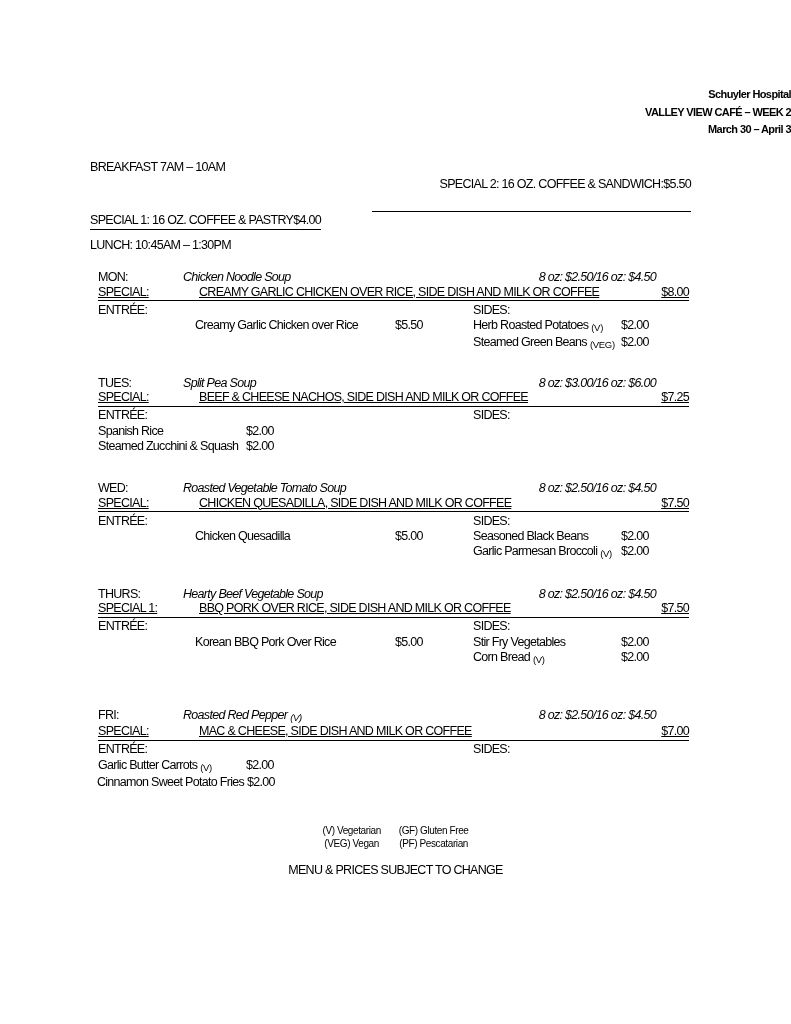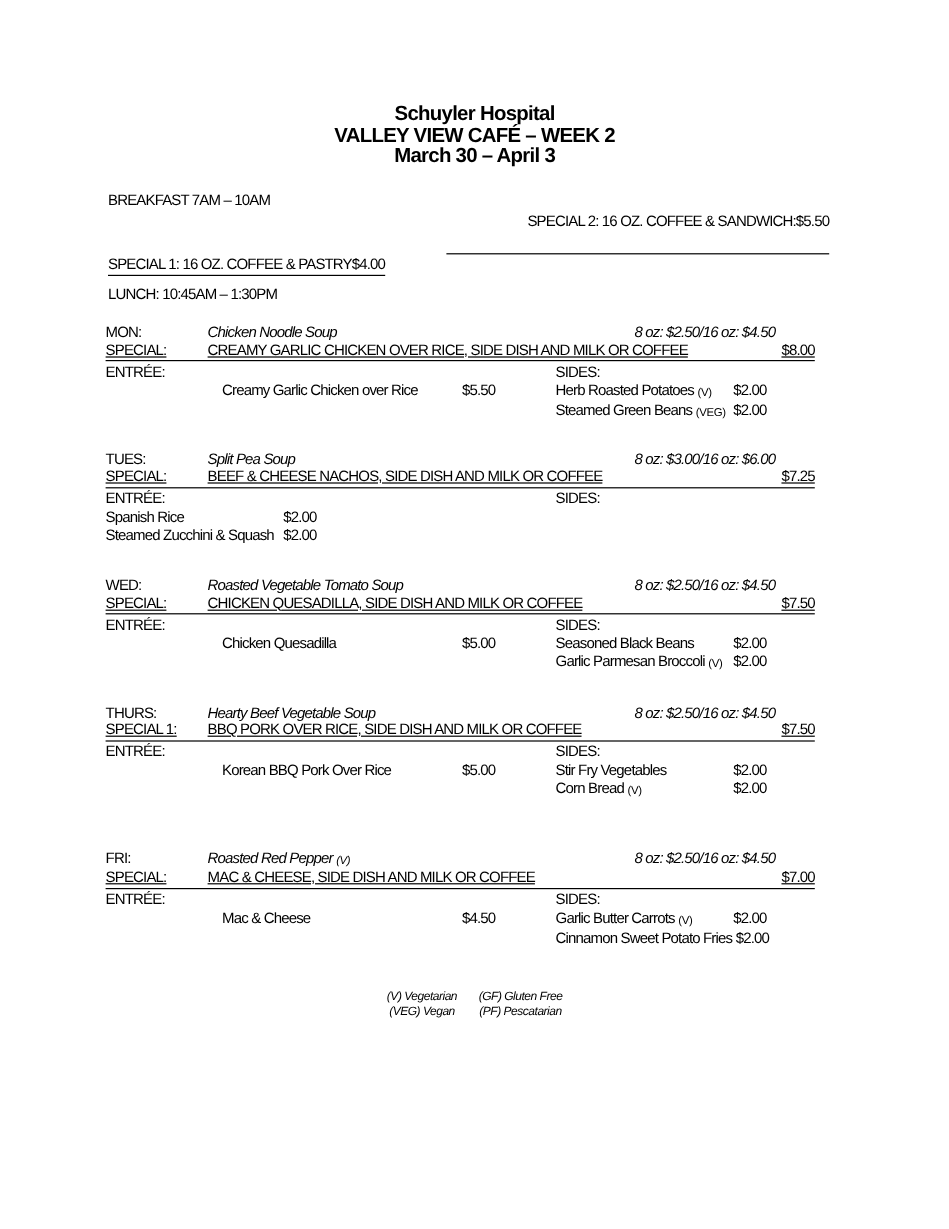--- a/index.html
+++ b/index.html
@@ -13,23 +13,23 @@
     font-family: "Liberation Sans", "DejaVu Sans", sans-serif;
     font-size: 12.5px;
     letter-spacing: -0.7px;
     overflow: hidden;
   }
   .abs { position: absolute; }
 
   
   .doc-header {
     left: 0; top: 86px; width: 791px;
-    text-align: center;
+    text-align: right;
     font-weight: bold;
-    font-size: 17px;
+    font-size: 11px;
     line-height: 17.5px;
     letter-spacing: -0.6px;
   }
 
   
   .bk-label { left: 90px; top: 160px; line-height: 15px; }
   .bk-row { left: 90px; top: 177px; width: 601px; height: 20px; }
   .bk-special1 {
     position: absolute; left: 0; top: 16px;
     display: inline-flex;
@@ -45,58 +45,58 @@
     display: flex; justify-content: flex-end;
     line-height: 14px;
     padding-bottom: 20px;
     border-bottom: 1.5px solid #000;
     white-space: nowrap;
   }
 
   .lunch-label { left: 90px; top: 238px; line-height: 15px; }
 
   
-  .days { position: absolute; left: 88px; top: 270px; width: 591px; }
+  .days { position: absolute; left: 98px; top: 270px; width: 591px; }
   .day { height: 105.5px; }
   .day:last-child { margin-top: 15.5px; }
 
   .row { display: flex; line-height: 15.5px; }
   .lbl { width: 85px; flex: none; }
   .italic { font-style: italic; }
   .soup-price { margin-left: auto; padding-right: 33px; white-space: nowrap; }
   .tag { font-size: 9.5px; letter-spacing: -0.3px; padding-left: 3px; align-self: center; padding-top: 2px; }
 
   .special {
     line-height: 13px;
     padding-bottom: 1.5px;
     border-bottom: 1.5px solid #000;
     margin-bottom: 1.5px;
     white-space: nowrap;
+    gap: 16px;
   }
   .special .u { text-decoration: underline; }
   .special .price { margin-left: auto; }
 
   .heads .left { width: 375px; flex: none; }
 
   .body-cols { display: flex; }
   .entree-col { width: 375px; flex: none; padding-left: 85px; }
   .erow { display: flex; line-height: 15px; margin-left: 12px; }
   .ename { width: 200px; flex: none; white-space: nowrap; }
   .sides-col { width: 216px; flex: none; }
-  .srow { display: flex; line-height: 15px; }
+  .srow { display: flex; line-height: 15px; justify-content: center; }
   .sname { flex: none; white-space: nowrap; }
   .sprice { margin-left: auto; width: 68px; flex: none; text-align: left; }
 
   
   .legend {
     left: 0; top: 824px; width: 791px;
     display: flex; justify-content: center; gap: 18px;
     font-size: 10px; line-height: 13px; letter-spacing: -0.4px;
     text-align: center;
-    font-style: italic;
   }
   .footer-note {
     left: 0; top: 862px; width: 791px;
     text-align: center;
     line-height: 16px;
   }
 </style>
 </head>
 <body>
 
@@ -280,26 +280,20 @@
     <div class="row special">
       <span class="lbl u">SPECIAL:</span>
       <span class="u">MAC &amp; CHEESE, SIDE DISH AND MILK OR COFFEE</span>
       <span class="u price">$7.00</span>
     </div>
     <div class="row heads">
       <span class="left">ENTRÉE:</span>
       <span>SIDES:</span>
     </div>
     <div class="body-cols">
-      <div class="entree-col">
-        <div class="erow">
-          <span class="ename">Mac &amp; Cheese</span>
-          <span>$4.50</span>
-        </div>
-      </div>
       <div class="sides-col">
         <div class="srow">
           <span class="sname">Garlic Butter Carrots</span>
           <span class="tag">(V)</span>
           <span class="sprice">$2.00</span>
         </div>
         <div class="srow">
           <span class="sname">Cinnamon Sweet Potato Fries</span>
           <span class="tag"></span>
           <span class="sprice">$2.00</span>
@@ -313,14 +307,15 @@
     <div>
       <div>(V) Vegetarian</div>
       <div>(VEG) Vegan</div>
     </div>
     <div>
       <div>(GF) Gluten Free</div>
       <div>(PF) Pescatarian</div>
     </div>
   </div>
 
+  <div class="abs footer-note">MENU &amp; PRICES SUBJECT TO CHANGE</div>
 
 </div>
 
 </body></html>

